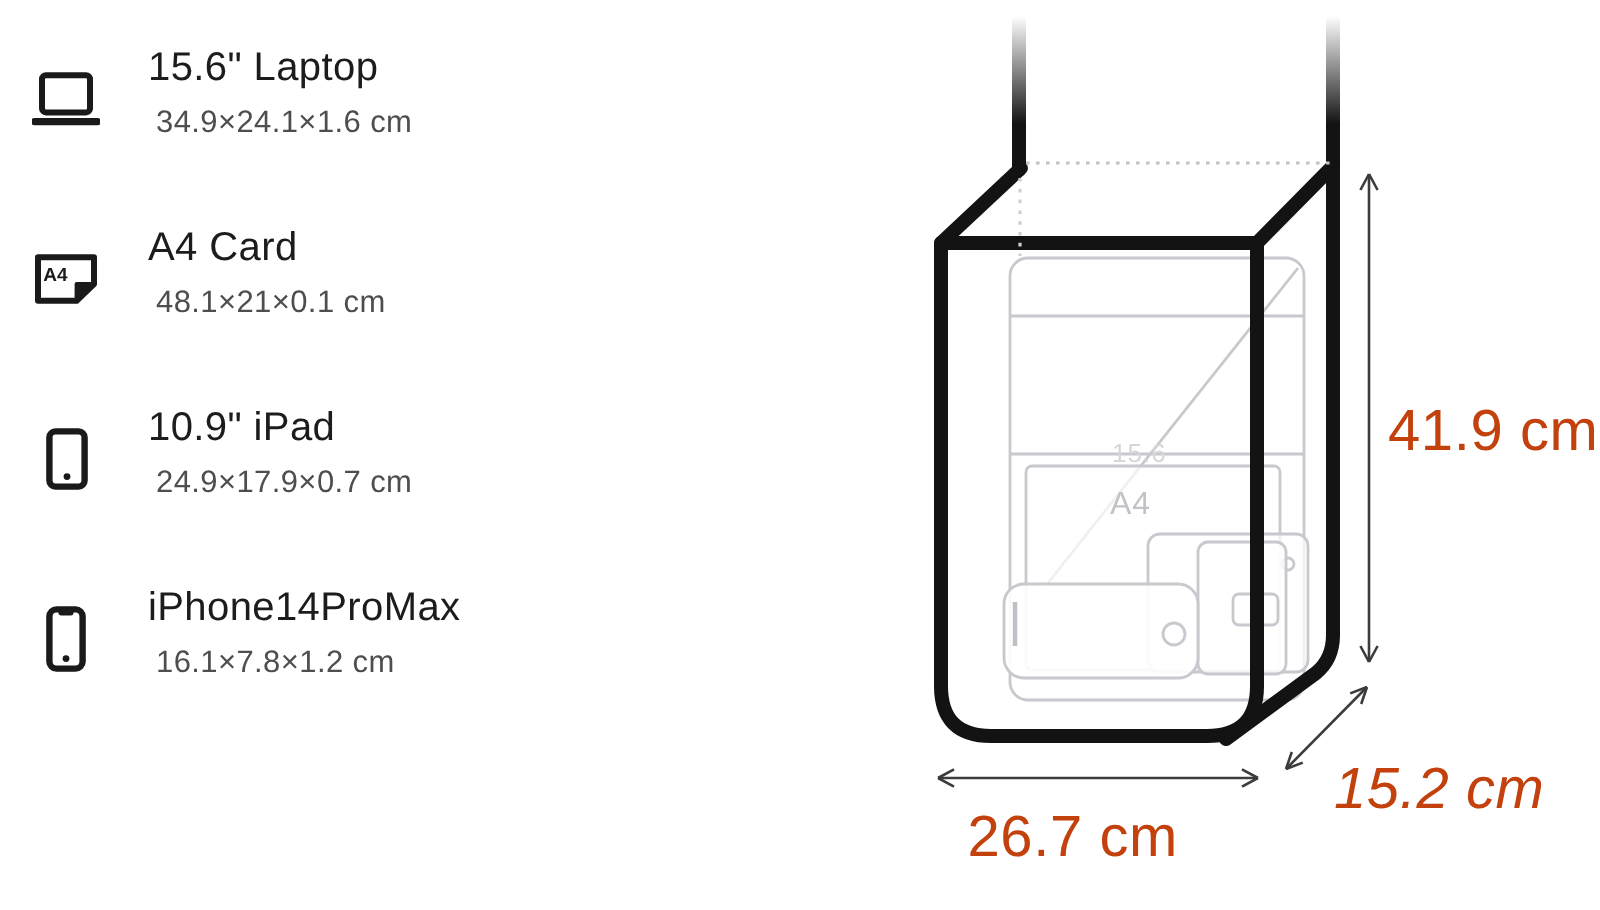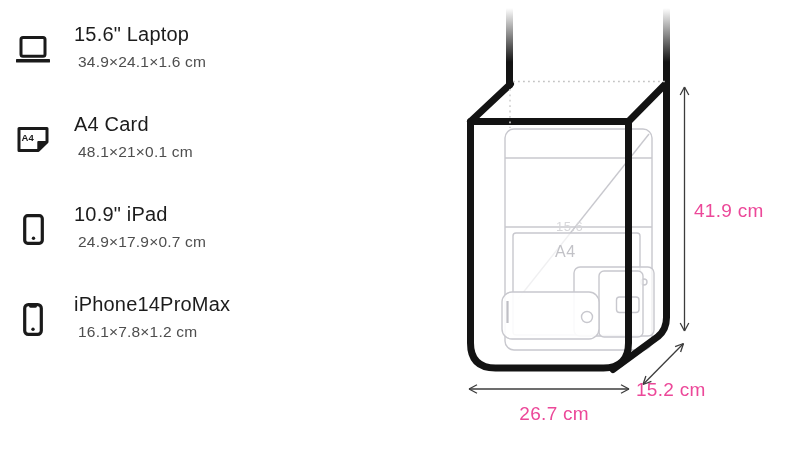--- a/index.html
+++ b/index.html
@@ -16,24 +16,24 @@
     color:#1a1a1a;
   }
   .item-text { margin-left:18px; }
   .item-title { font-size:20px; color:#1c1c1c; letter-spacing:.2px; margin:0 0 7px 0; }
   .item-dims  { font-size:15.5px; color:#4e4e4e; letter-spacing:.2px; margin:4px; }
 
   
   .diagram { position:absolute; inset:0; }
   .bag-svg { position:absolute; left:0; top:0; }
   .dim-label {
-    position:absolute; font-size:19px; color:#ec4899; letter-spacing:.3px; white-space:nowrap;
+    position:absolute; font-size:29px; color:#c2410c; letter-spacing:.3px; white-space:nowrap;
   }
   .height-label { left:694px; top:200px; }
-  .depth-label  { left:636px; top:379px; }
+  .depth-label  { left:667px; top:379px;font-style:italic; }
   .width-label  { left:467px; top:403px; width:122px; text-align:right; }
 
   .ghost-label-laptop { font-size:13px; fill:#d7d7da; letter-spacing:.5px; }
   .ghost-label-a4     { font-size:16px; fill:#c2c2c7; letter-spacing:.5px; }
 </style>
 </head>
 <body>
 
 <div class="canvas">
 

